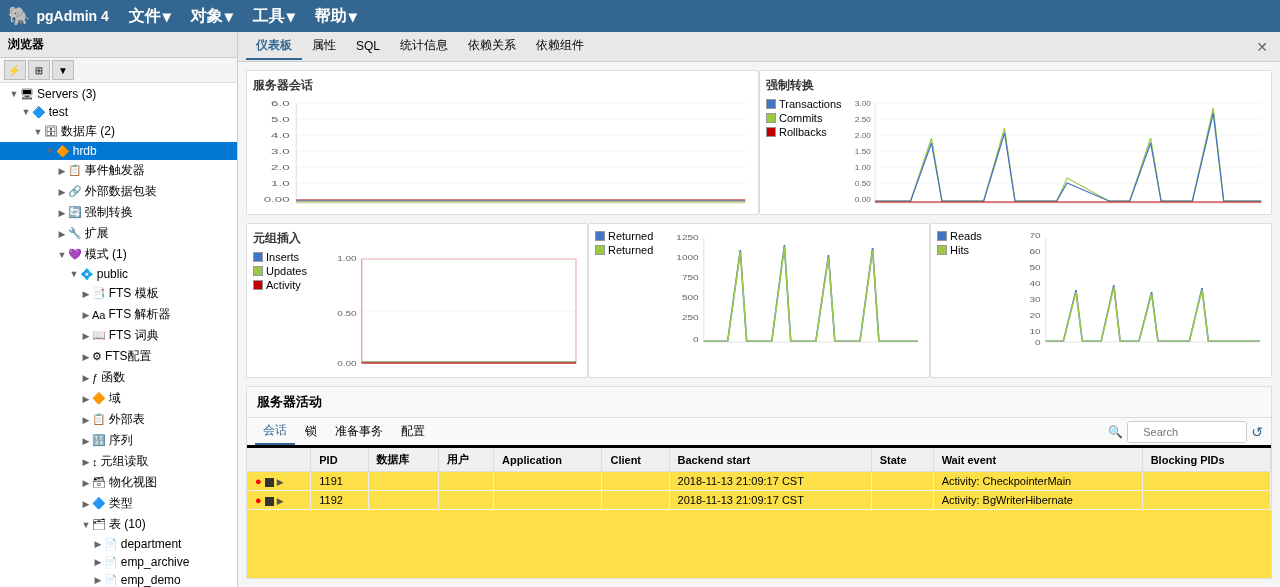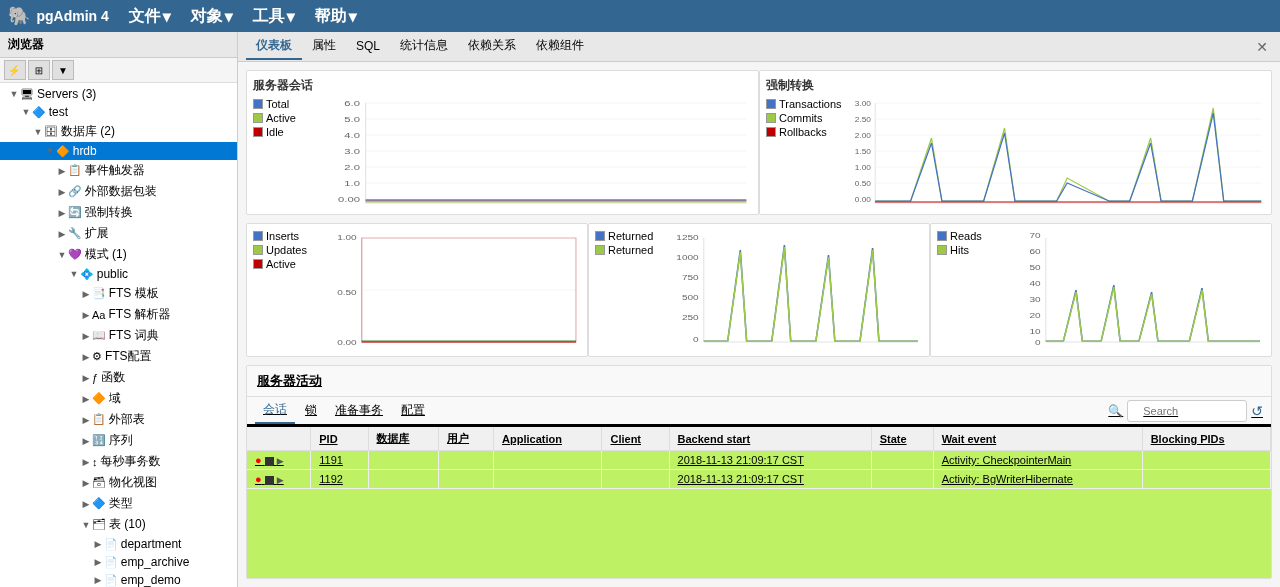--- a/index.html
+++ b/index.html
@@ -187,25 +187,24 @@
       border: 1px solid #999;
       flex-shrink: 0;
     }
     .chart-svg-wrap {
       flex: 1;
       min-height: 100px;
     }
 
     
     .activity-section {
-      background: #bef264;
+      background: #fde047;
       border: 1px solid #ddd;
       border-radius: 2px;
       flex: 1;
-      text-decoration: underline;
     }
     .activity-header {
       padding: 6px 10px;
       font-weight: bold;
       font-size: 13px;
       border-bottom: 1px solid #ddd;
       background: #f9f9f9;
     }
     .activity-tabs {
       display: flex;
@@ -430,21 +429,21 @@
         <span class="tree-indent" style="width:76px"></span>
         <span class="tree-arrow">▶</span>
         <span class="tree-icon">🔢</span>
         <span class="tree-label">序列</span>
       </div>
 
       <div class="tree-item">
         <span class="tree-indent" style="width:76px"></span>
         <span class="tree-arrow">▶</span>
         <span class="tree-icon">↕</span>
-        <span class="tree-label">每秒事务数</span>
+        <span class="tree-label">元组读取</span>
       </div>
 
       <div class="tree-item">
         <span class="tree-indent" style="width:76px"></span>
         <span class="tree-arrow">▶</span>
         <span class="tree-icon">🗃</span>
         <span class="tree-label">物化视图</span>
       </div>
 
       <div class="tree-item">
@@ -497,34 +496,20 @@
       <span class="close-btn">✕</span>
     </div>
 
     <div class="dashboard">
 
       <div class="charts-row">
 
         <div class="chart-card">
           <div class="chart-title">服务器会话</div>
           <div class="chart-container">
-            <div class="chart-legend">
-              <div class="legend-item">
-                <div class="legend-color" style="background:#4472C4"></div>
-                <span>Total</span>
-              </div>
-              <div class="legend-item">
-                <div class="legend-color" style="background:#9DC946"></div>
-                <span>Active</span>
-              </div>
-              <div class="legend-item">
-                <div class="legend-color" style="background:#C00000"></div>
-                <span>Idle</span>
-              </div>
-            </div>
             <div class="chart-svg-wrap">
               <svg width="100%" height="110" viewBox="0 0 300 110" preserveAspectRatio="none">
 
                 <text x="22" y="8" font-size="8" fill="#666" text-anchor="end">6.0</text>
                 <text x="22" y="24" font-size="8" fill="#666" text-anchor="end">5.0</text>
                 <text x="22" y="40" font-size="8" fill="#666" text-anchor="end">4.0</text>
                 <text x="22" y="56" font-size="8" fill="#666" text-anchor="end">3.0</text>
                 <text x="22" y="72" font-size="8" fill="#666" text-anchor="end">2.0</text>
                 <text x="22" y="88" font-size="8" fill="#666" text-anchor="end">1.0</text>
                 <text x="22" y="104" font-size="8" fill="#666" text-anchor="end">0.00</text>
@@ -592,33 +577,34 @@
               </svg>
             </div>
           </div>
         </div>
 
       </div>
 
       <div class="charts-row">
 
         <div class="chart-card">
+          <div class="chart-title">元组插入</div>
           <div class="chart-container">
             <div class="chart-legend">
               <div class="legend-item">
                 <div class="legend-color" style="background:#4472C4"></div>
                 <span>Inserts</span>
               </div>
               <div class="legend-item">
                 <div class="legend-color" style="background:#9DC946"></div>
                 <span>Updates</span>
               </div>
               <div class="legend-item">
                 <div class="legend-color" style="background:#C00000"></div>
-                <span>Active</span>
+                <span>Activity</span>
               </div>
             </div>
             <div class="chart-svg-wrap">
               <svg width="100%" height="120" viewBox="0 0 200 120" preserveAspectRatio="none">
                 <text x="22" y="10" font-size="8" fill="#666" text-anchor="end">1.00</text>
                 <text x="22" y="65" font-size="8" fill="#666" text-anchor="end">0.50</text>
                 <text x="22" y="115" font-size="8" fill="#666" text-anchor="end">0.00</text>
                 <line x1="26" y1="8" x2="26" y2="112" stroke="#ccc" stroke-width="0.5"></line>
                 <line x1="26" y1="112" x2="196" y2="112" stroke="#ccc" stroke-width="0.5"></line>
                 <line x1="26" y1="8" x2="196" y2="8" stroke="#eee" stroke-width="0.5"></line>

